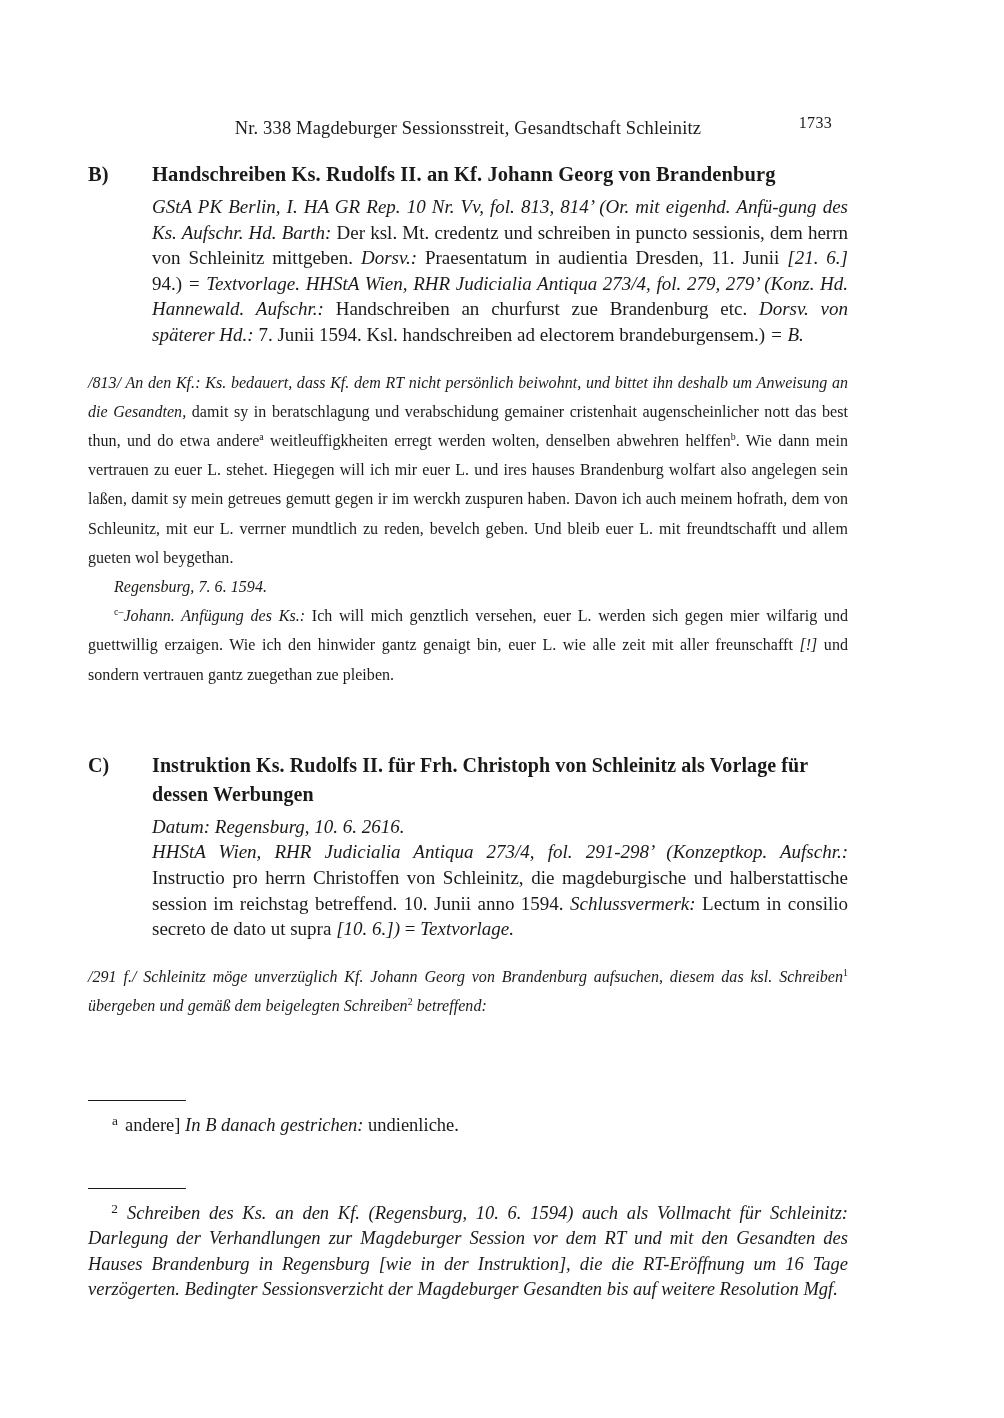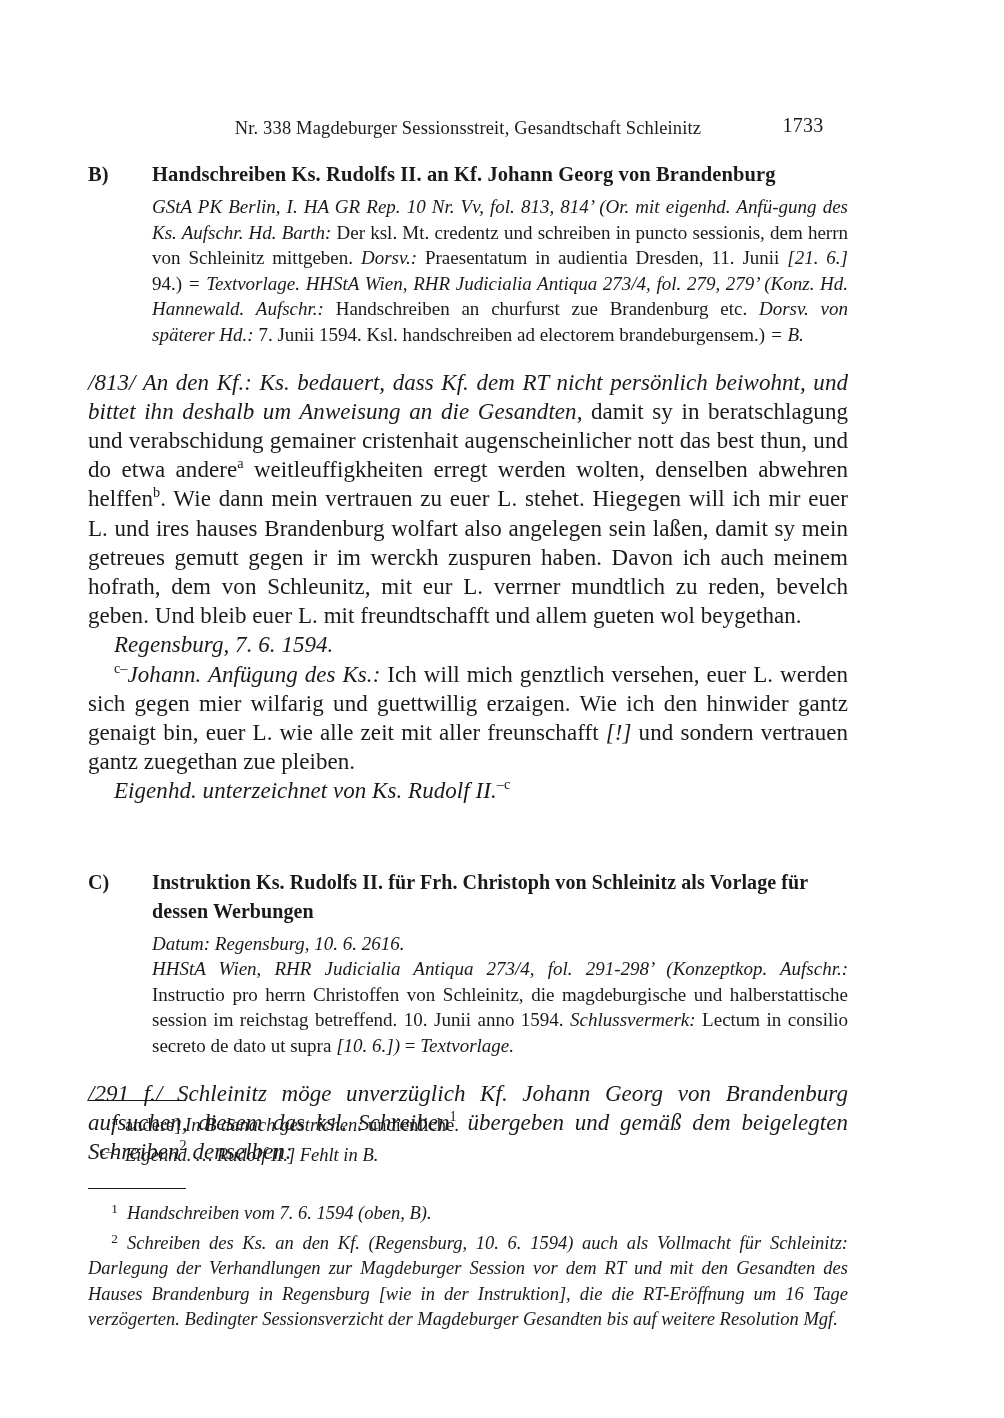--- a/index.html
+++ b/index.html
@@ -32,25 +32,25 @@
     top: 76px;
     height: 26px;
     display: flex;
     align-items: baseline;
     justify-content: center;
     font-size: 18.5px;
     letter-spacing: 0.15px;
   }
   .folio {
     position: absolute;
-    right: 156px;
+    right: 172px;
     top: 72px;
     width: 90px;
-    text-align: center;
-    font-size: 20px;
+    text-align: right;
+    font-size: 16px;
     letter-spacing: 0.3px;
   }
 
   
   .body-col {
     position: absolute;
     left: 88px;
     top: 118px;
     width: 760px;
   }
@@ -87,21 +87,21 @@
   }
   .source-note .ln { display: block; }
   .source-note .just {
     display: block;
     text-align: justify;
   }
   i, .it { font-style: italic; }
 
   
   .body-par {
-    font-size: 23px;
+    font-size: 16px;
     line-height: 29.2px;
     text-align: justify;
     margin: 0;
     hyphens: manual;
     letter-spacing: 0.05px;
   }
   .par-indent { text-indent: 26px; }
 
   sup {
     font-size: 0.62em;
@@ -190,56 +190,53 @@
       </div>
 
       <div class="spacer-md"></div>
 
       <p class="body-par"><i>/813/</i><i> An den Kf.: Ks. bedauert, dass Kf. dem RT nicht persönlich beiwohnt, und bittet ihn deshalb um Anweisung an die Gesandten,</i><span> damit sy in beratschlagung und verabschidung gemainer cristenhait augenscheinlicher nott das best thun, und do etwa andere</span><sup>a</sup><span> weitleuffigkheiten erregt werden wolten, denselben abwehren helffen</span><sup>b</sup><span>. Wie dann mein vertrauen zu euer L. stehet. Hiegegen will ich mir euer L. und ires hauses Brandenburg wolfart also angelegen sein laßen, damit sy mein getreues gemutt gegen ir im werckh zuspuren haben. Davon ich auch meinem hofrath, dem von Schleunitz, mit eur L. verrner mundtlich zu reden, bevelch geben. Und bleib euer L. mit freundtschafft und allem gueten wol beygethan.</span></p>
 
       <p class="body-par par-indent"><i>Regensburg, 7. 6. 1594.</i></p>
 
       <p class="body-par par-indent"><sup class="pre">c–</sup><i>Johann. Anfügung des Ks.:</i><span> Ich will mich genztlich versehen, euer L. werden sich gegen mier wilfarig und guettwillig erzaigen. Wie ich den hinwider gantz genaigt bin, euer L. wie alle zeit mit aller freunschafft </span><i>[!]</i><span> und sondern vertrauen gantz zuegethan zue pleiben.</span></p>
 
-      <p class="body-par par-indent"><i>Eigenhd. unterzeichnet von Ks. Rudolf II.</i><sup>–c</sup></p>
 
     </div>
 
     <div class="spacer-lg"></div>
 
     <div id="sec-c">
 
       <div class="sec-heading">
         <span class="sec-letter">C)</span>
         <span class="sec-title">Instruktion Ks. Rudolfs II. für Frh. Christoph von Schleinitz als Vorlage für dessen Werbungen</span>
       </div>
 
       <div class="source-note">
         <span class="ln"><i>Datum:</i><i> Regensburg, 10. 6. 2616.</i></span>
         <span class="just"><i>HHStA Wien, RHR Judicialia Antiqua 273/4, fol. 291-298’ (Konzeptkop. Aufschr.:</i><span> Instructio pro herrn Christoffen von Schleinitz, die magdeburgische und halberstattische session im reichstag betreffend. 10. Junii anno 1594. </span><i>Schlussvermerk:</i><span> Lectum in consilio secreto de dato ut supra </span><i>[10. 6.])</i><span> = </span><i>Textvorlage.</i></span>
       </div>
 
       <div class="spacer-md"></div>
 
-      <p class="body-par"><i>/291 f./</i><i> Schleinitz möge unverzüglich Kf. Johann Georg von Brandenburg aufsuchen, diesem das ksl. Schreiben</i><sup>1</sup><i> übergeben und gemäß dem beigelegten Schreiben</i><sup>2</sup><i> denselben:</i></p>
+      <p class="body-par"><i>/291 f./</i><i> Schleinitz möge unverzüglich Kf. Johann Georg von Brandenburg aufsuchen, diesem das ksl. Schreiben</i><sup>1</sup><i> übergeben und gemäß dem beigelegten Schreiben</i><sup>2</sup><i> betreffend:</i></p>
 
     </div>
 
   </div>
 
   <div class="notes" id="apparatus">
     <div class="note-rule"></div>
 
     <p class="note-line"><span class="marker">a</span><span>andere]</span><i> In B danach gestrichen:</i><span> undienliche.</span></p>
 
 
-    <p class="note-line"><span class="marker wide">c–c</span><i>Eigenhd. … Rudolf II.] Fehlt in B.</i></p>
   </div>
 
   <div class="notes" id="footnotes">
     <div class="note-rule"></div>
 
-    <p class="fn-line"><span class="marker">1</span><span>Handschreiben vom 7. 6. 1594 (oben, B).</span></p>
 
     <p class="fn-line"><span class="marker">2</span><span>Schreiben des Ks. an den Kf. (Regensburg, 10. 6. 1594) auch als Vollmacht für Schleinitz: Darlegung der Verhandlungen zur Magdeburger Session vor dem RT und mit den Gesandten des Hauses Brandenburg in Regensburg [wie in der Instruktion], die die RT-Eröffnung um 16 Tage verzögerten. Bedingter Sessionsverzicht der Magdeburger Gesandten bis auf weitere Resolution Mgf.</span></p>
   </div>
 
 </div>
 
 </body></html>

